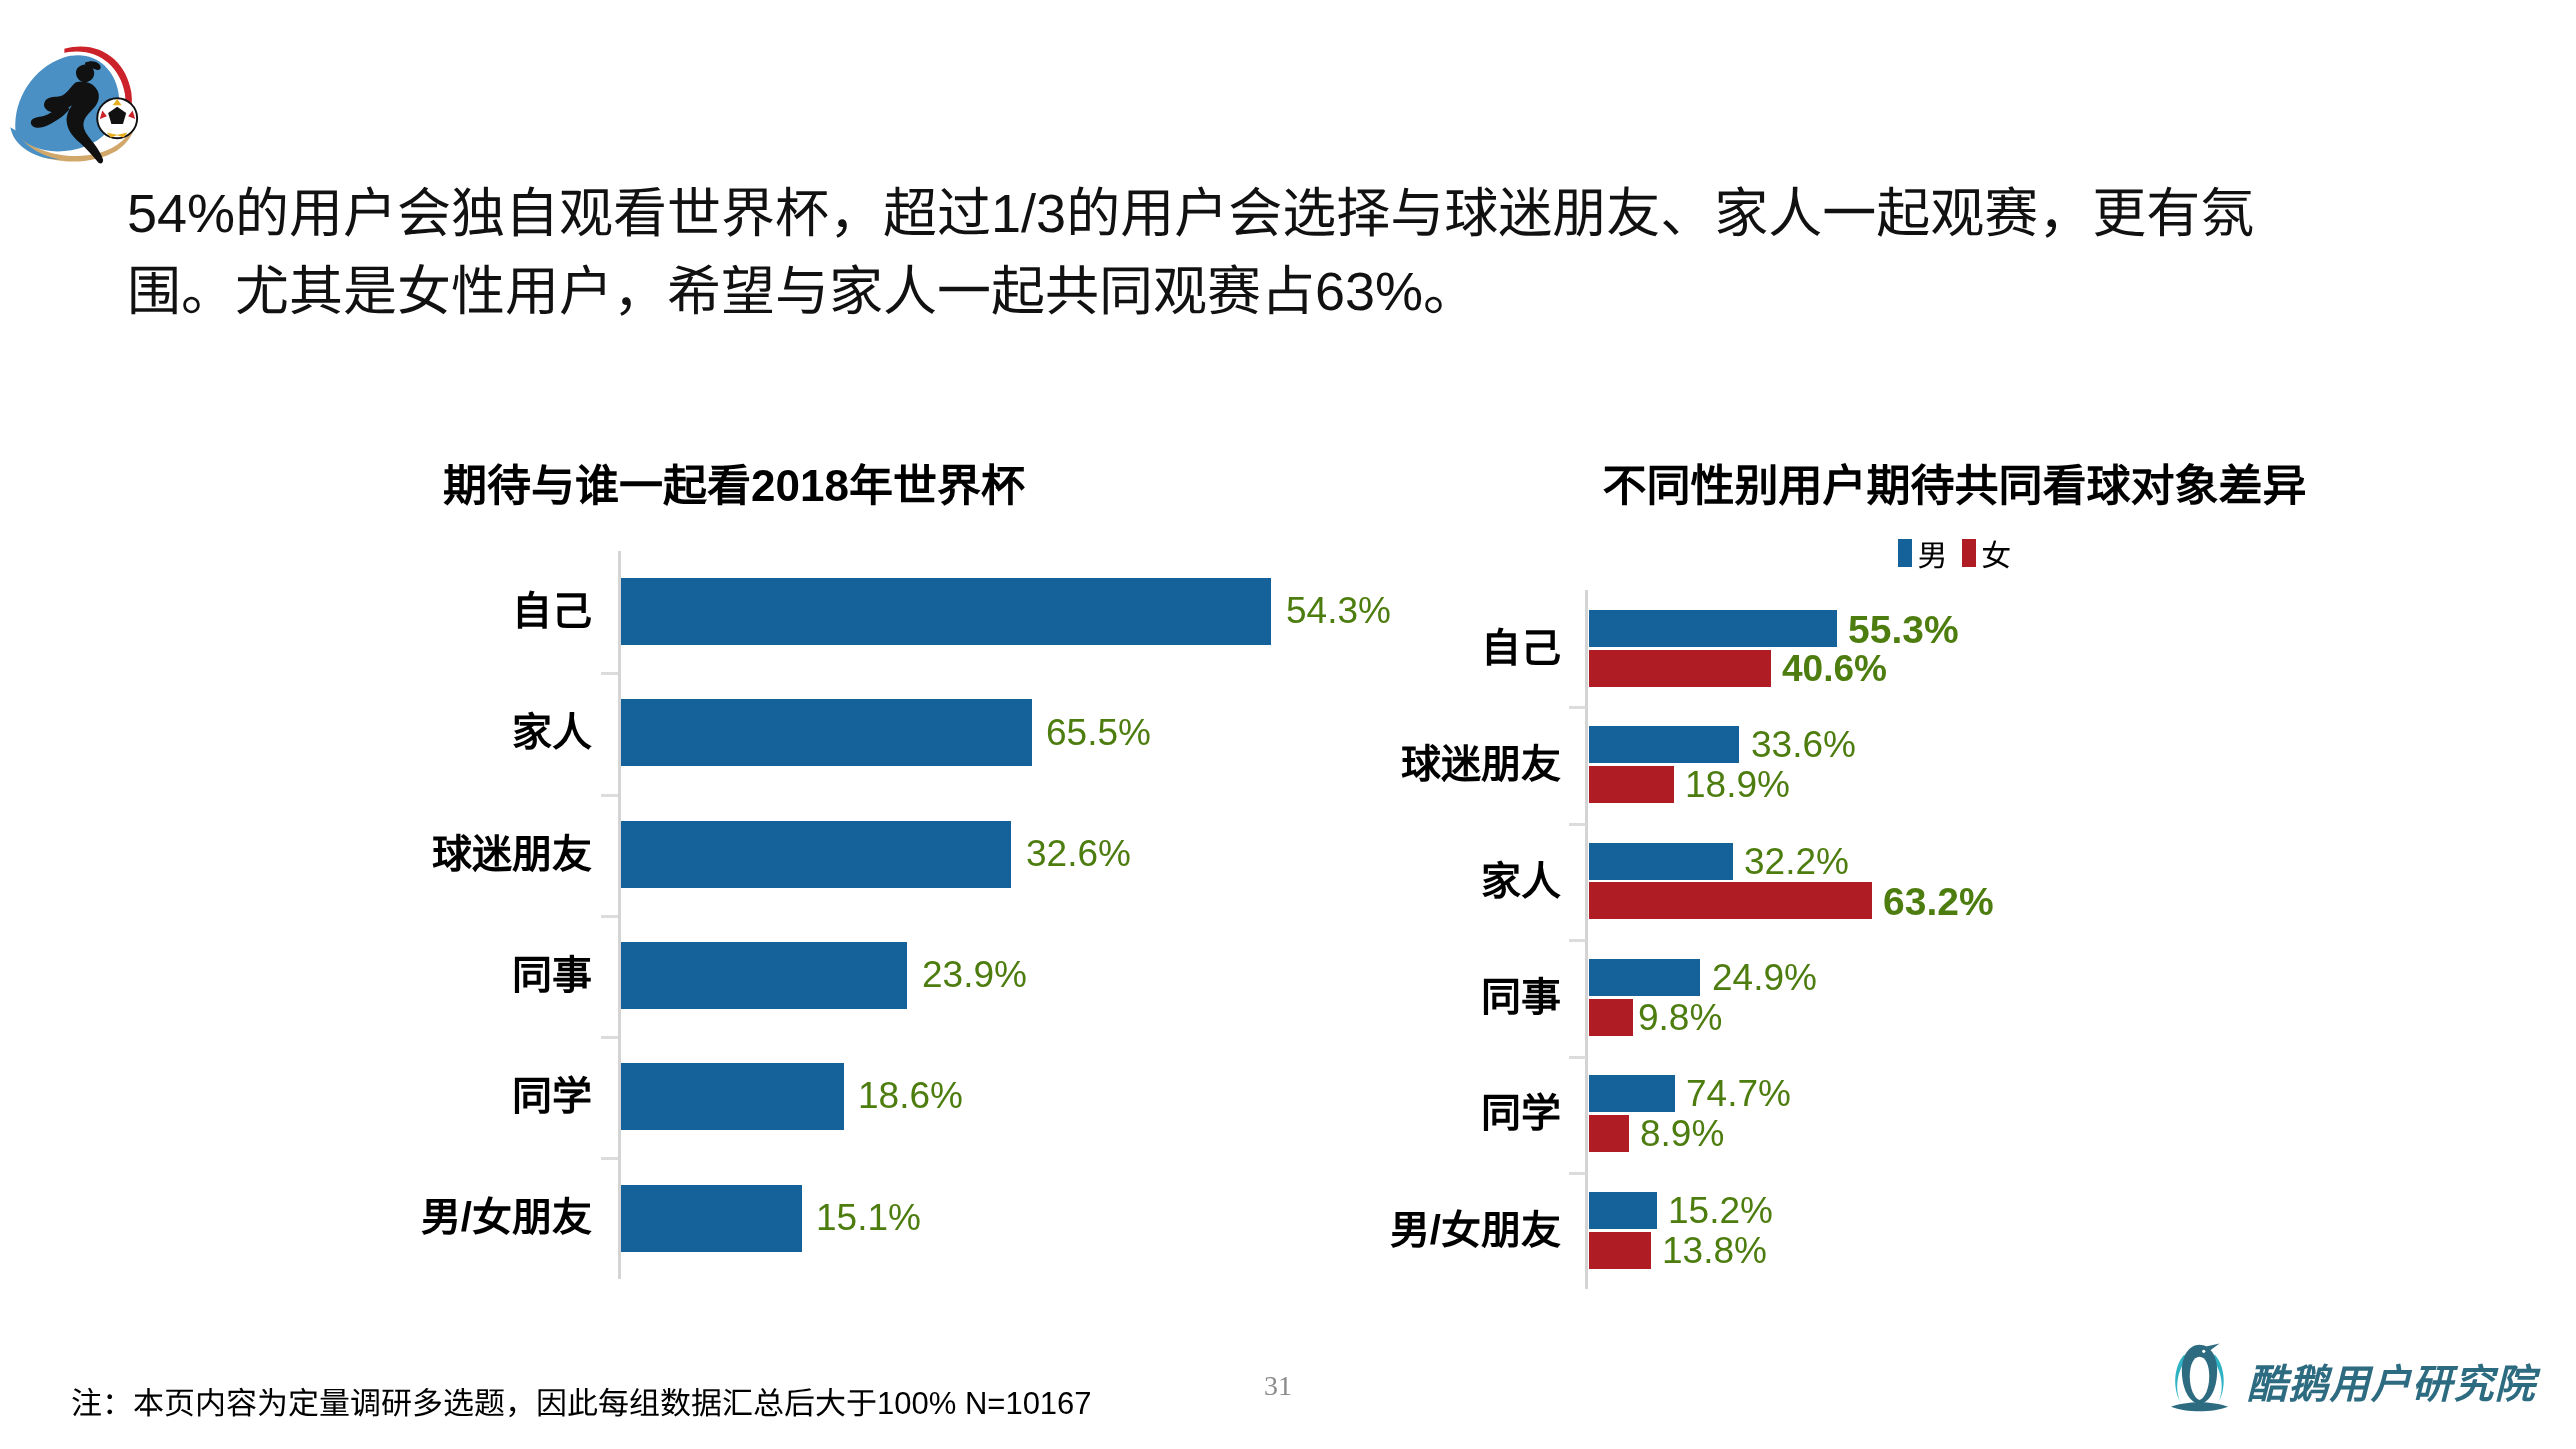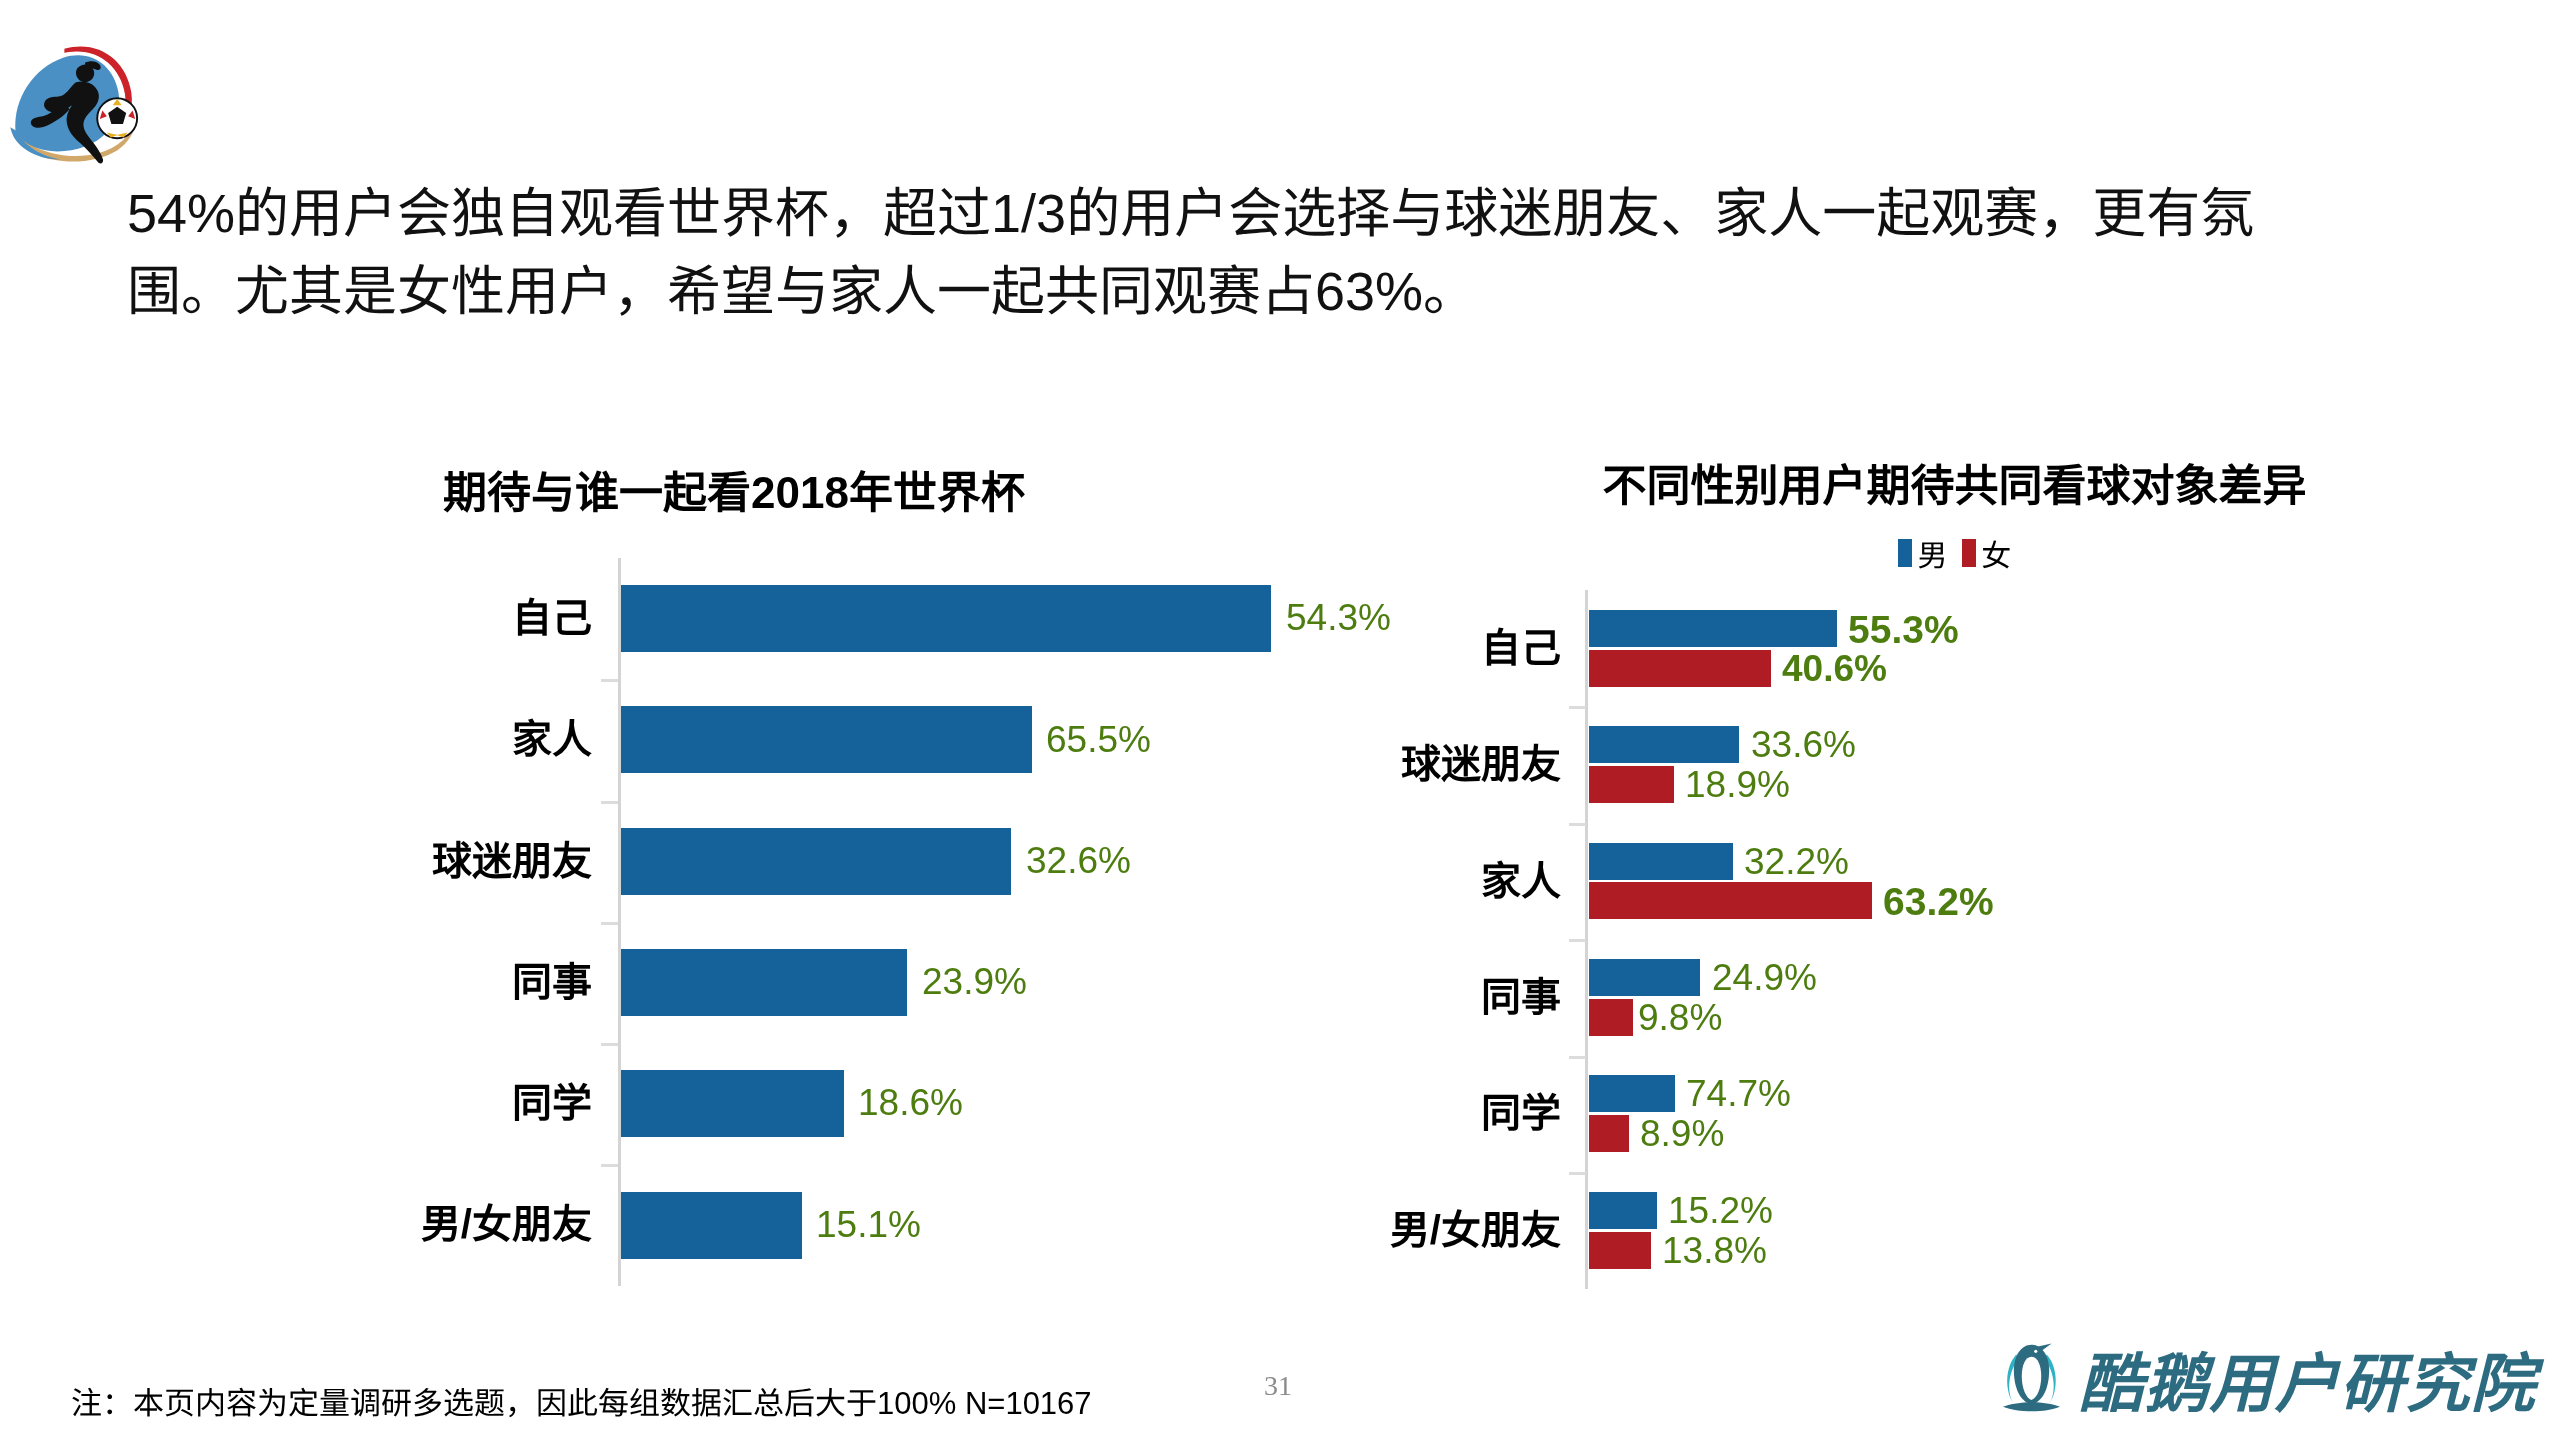--- a/index.html
+++ b/index.html
@@ -52,21 +52,21 @@
     width: 2357px;
     font-size: 54px;
     line-height: 1.44;
     font-weight: 400;
     color: #111;
   }
   .subtitle .ln { display: block; white-space: nowrap; }
 
   
   .chart-panel { position: absolute; }
-  .chart-panel.left  { left: 193px;  top: 464px; width: 1082px; height: 837px; margin-top: 7px; }
+  .chart-panel.left  { left: 193px;  top: 464px; width: 1082px; height: 837px; }
   .chart-panel.right { left: 1378px; top: 464px; width: 1153px; height: 837px; }
 
   .chart-title {
     position: absolute;
     top: 0;
     width: 100%;
     text-align: center;
     font-size: 44px;
     font-weight: 700;
     line-height: 1;
@@ -171,21 +171,21 @@
   }
   .brand {
     position: absolute;
     right: 40px;
     top: 1341px;
     display: flex;
     align-items: center;
     gap: 14px;
   }
   .brand-name {
-    font-size: 64px;
+    font-size: 40px;
     font-weight: 700;
     color: #2d6b81;
     font-style: italic;
     letter-spacing: 1.3px;
     line-height: 1;
     white-space: nowrap;
     margin-top: 10px;
   }
 </style>
 </head>

